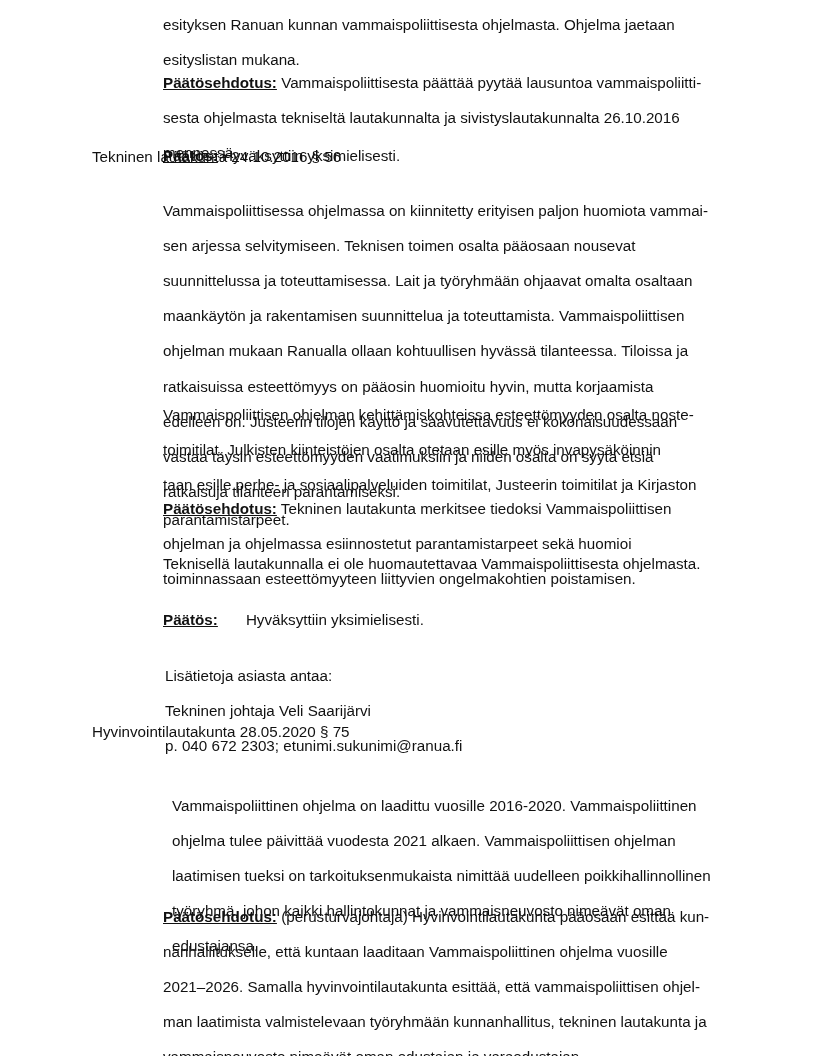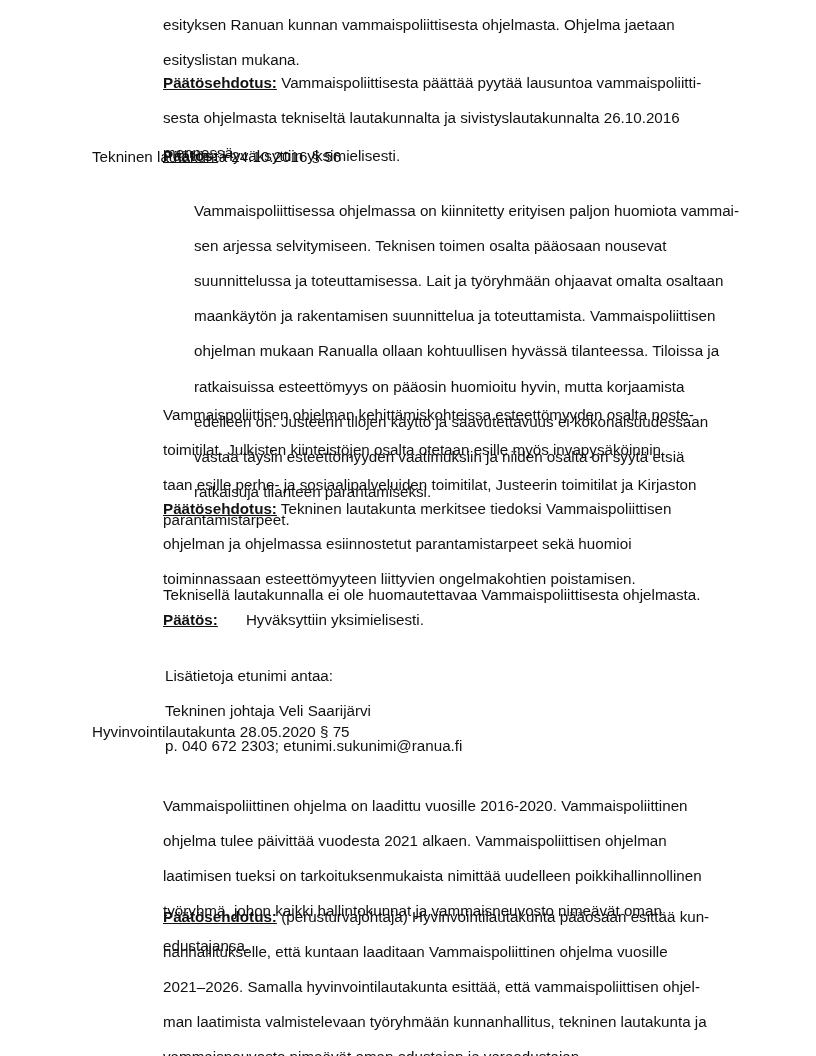--- a/index.html
+++ b/index.html
@@ -24,21 +24,21 @@
   <span class="line">sesta ohjelmasta tekniseltä lautakunnalta ja sivistyslautakunnalta 26.10.2016</span>
   <span class="line">mennessä.</span>
 </div>
 
 <div class="blk" style="top:129px;">
   <span class="line"><span class="lbl">Päätös:</span><span> Hyväksyttiin yksimielisesti.</span></span>
 </div>
 
 <div class="hdr" style="top:148px;">Tekninen lautakunta 24.10.2016 § 56</div>
 
-<div class="blk" style="top:184px;margin-left:31px;">
+<div class="blk" style="top:184px;">
   <span class="line">Vammaispoliittisessa ohjelmassa on kiinnitetty erityisen paljon huomiota vammai-</span>
   <span class="line">sen arjessa selvitymiseen. Teknisen toimen osalta pääosaan nousevat</span>
   <span class="line">suunnittelussa ja toteuttamisessa. Lait ja työryhmään ohjaavat omalta osaltaan</span>
   <span class="line">maankäytön ja rakentamisen suunnittelua ja toteuttamista. Vammaispoliittisen</span>
   <span class="line">ohjelman mukaan Ranualla ollaan kohtuullisen hyvässä tilanteessa. Tiloissa ja</span>
   <span class="line">ratkaisuissa esteettömyys on pääosin huomioitu hyvin, mutta korjaamista</span>
   <span class="line">edelleen on. Justeerin tilojen käyttö ja saavutettavuus ei kokonaisuudessaan</span>
   <span class="line">vastaa täysin esteettömyyden vaatimuksiin ja niiden osalta on syytä etsiä</span>
   <span class="line">ratkaisuja tilanteen parantamiseksi.</span>
 </div>
@@ -49,35 +49,35 @@
   <span class="line">taan esille perhe- ja sosiaalipalveluiden toimitilat, Justeerin toimitilat ja Kirjaston</span>
   <span class="line">parantamistarpeet.</span>
 </div>
 
 <div class="blk" style="top:482px;">
   <span class="line"><span class="lbl">Päätösehdotus:</span><span>  Tekninen lautakunta merkitsee tiedoksi Vammaispoliittisen</span></span>
   <span class="line">ohjelman ja ohjelmassa esiinnostetut parantamistarpeet sekä huomioi</span>
   <span class="line">toiminnassaan esteettömyyteen liittyvien ongelmakohtien poistamisen.</span>
 </div>
 
-<div class="blk" style="top:555px;margin-top:31px;">Teknisellä lautakunnalla ei ole huomautettavaa Vammaispoliittisesta ohjelmasta.</div>
+<div class="blk" style="top:555px;">Teknisellä lautakunnalla ei ole huomautettavaa Vammaispoliittisesta ohjelmasta.</div>
 
 <div class="blk" style="top:593px;">
   <span class="line"><span class="lbl">Päätös:</span><span class="gap"></span><span>Hyväksyttiin yksimielisesti.</span></span>
 </div>
 
 <div class="blk" style="top:649px; left:165px;">
-  <span class="line">Lisätietoja etunimi antaa:</span>
+  <span class="line">Lisätietoja asiasta antaa:</span>
   <span class="line">Tekninen johtaja Veli Saarijärvi</span>
   <span class="line">p. 040 672 2303; etunimi.sukunimi@ranua.fi</span>
 </div>
 
 <div class="hdr" style="top:723px;">Hyvinvointilautakunta 28.05.2020 § 75</div>
 
-<div class="blk" style="top:779px;">
+<div class="blk" style="top:779px;margin-left:9px;">
   <span class="line">Vammaispoliittinen ohjelma on laadittu vuosille 2016-2020. Vammaispoliittinen</span>
   <span class="line">ohjelma tulee päivittää vuodesta 2021 alkaen. Vammaispoliittisen ohjelman</span>
   <span class="line">laatimisen tueksi on tarkoituksenmukaista nimittää uudelleen poikkihallinnollinen</span>
   <span class="line">työryhmä, johon kaikki hallintokunnat ja vammaisneuvosto nimeävät oman</span>
   <span class="line">edustajansa.</span>
 </div>
 
 <div class="blk" style="top:890px;">
   <span class="line"><span class="lbl">Päätösehdotus:</span><span> (perusturvajohtaja) Hyvinvointilautakunta pääosaan esittää kun-</span></span>
   <span class="line">nanhallitukselle, että kuntaan laaditaan Vammaispoliittinen ohjelma vuosille</span>

